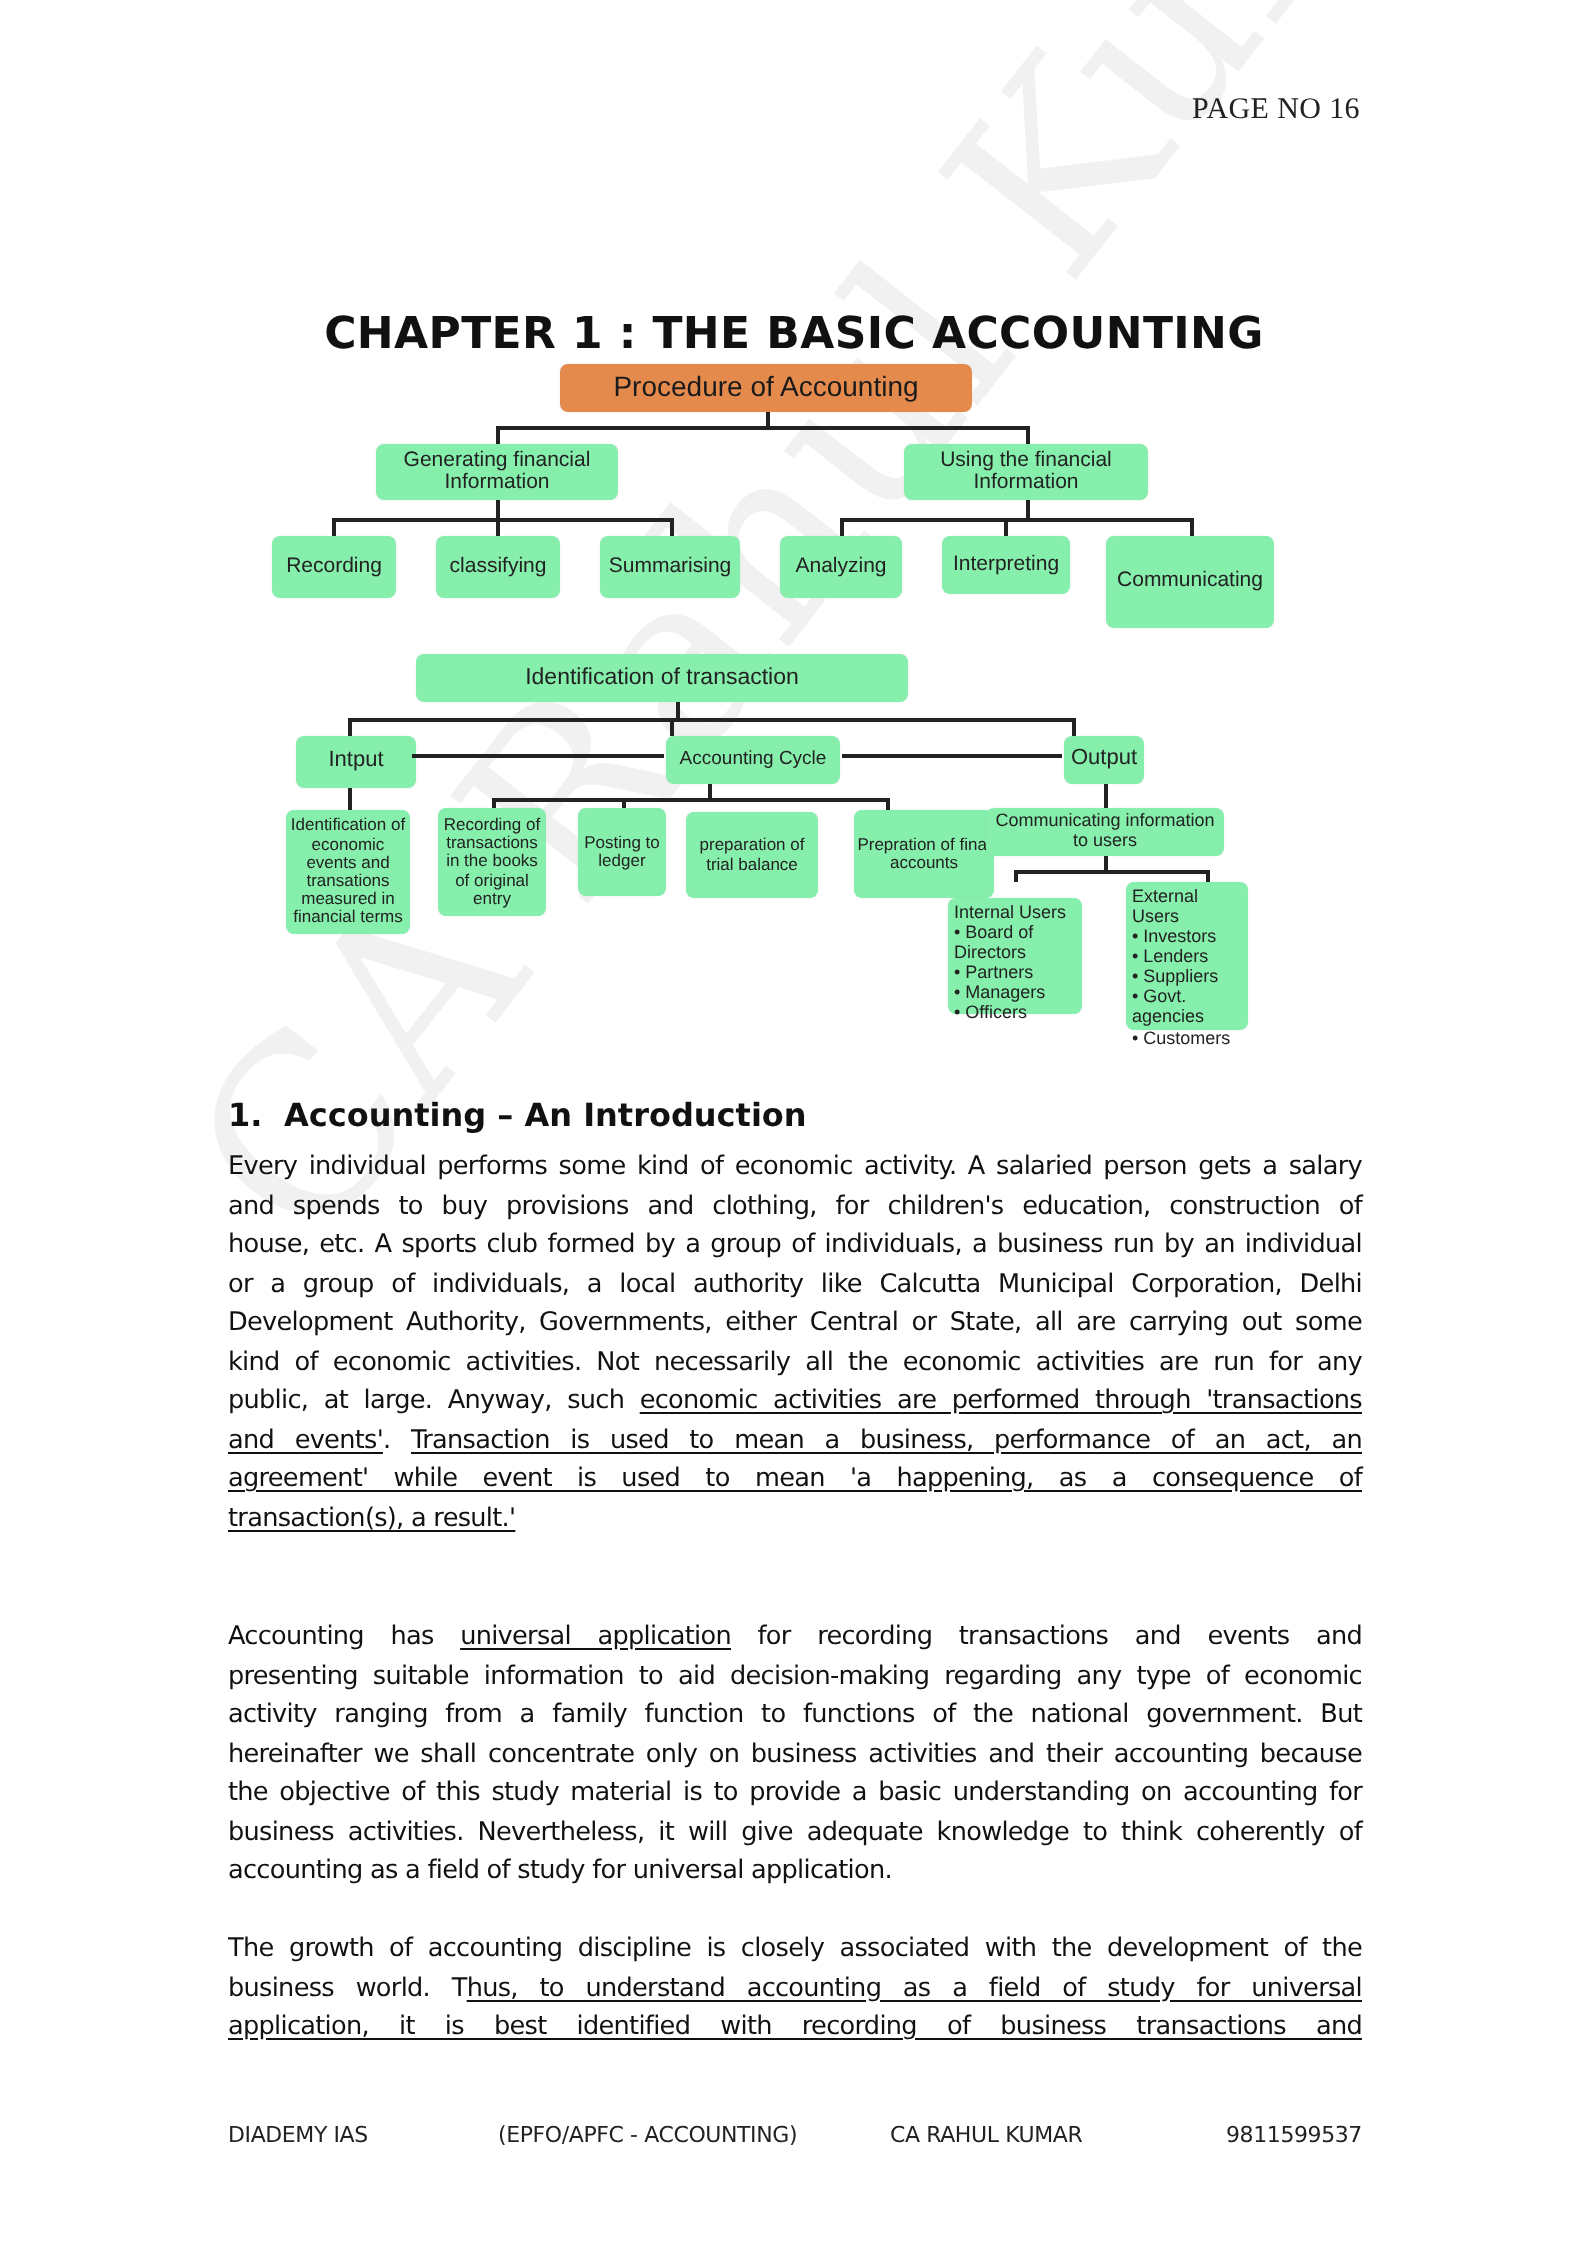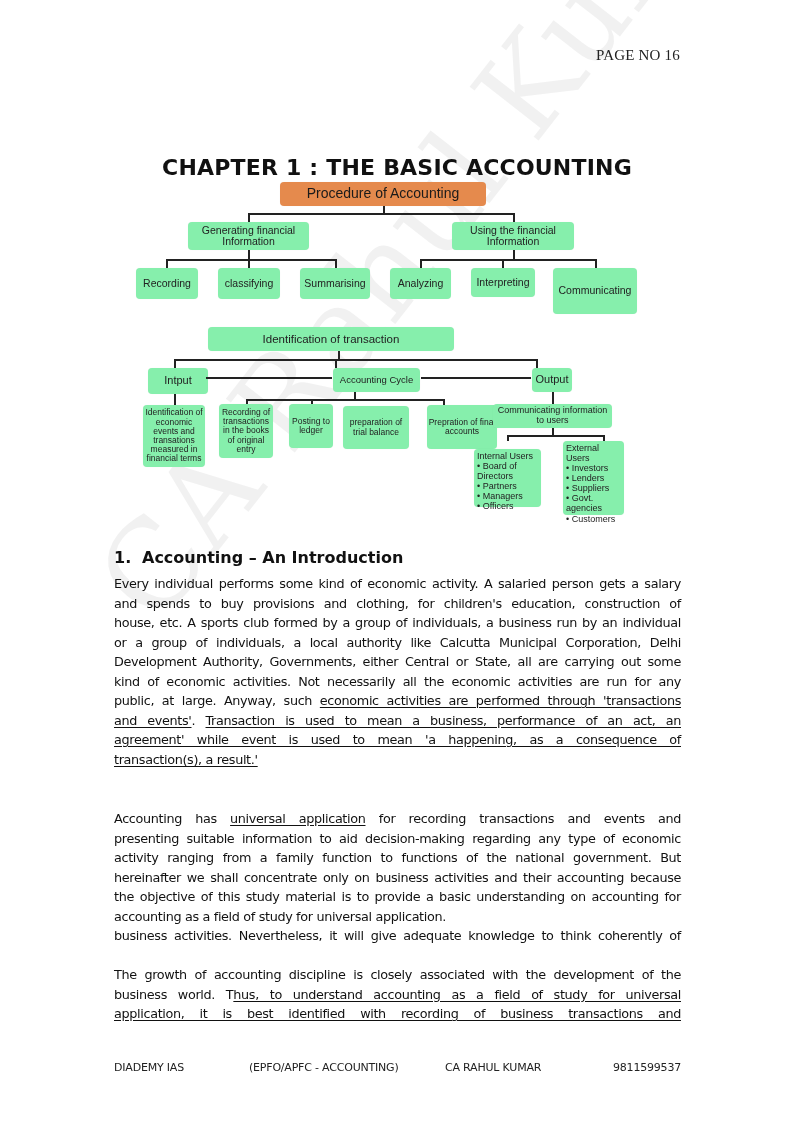--- a/index.html
+++ b/index.html
@@ -133,22 +133,22 @@
   <span class="line"><span class="u">agreement' while event is used to mean 'a happening, as a consequence of</span></span>
   <span class="line last"><span class="u">transaction(s), a result.'</span></span>
 </div>
 
 <div class="para" style="top:809px;">
   <span class="line"><span>Accounting has </span><span class="u">universal application</span><span> for recording transactions and events and</span></span>
   <span class="line">presenting suitable information to aid decision-making regarding any type of economic</span>
   <span class="line">activity ranging from a family function to functions of the national government. But</span>
   <span class="line">hereinafter we shall concentrate only on business activities and their accounting because</span>
   <span class="line">the objective of this study material is to provide a basic understanding on accounting for</span>
+  <span class="line">business activities. Nevertheless, it will give adequate knowledge to think coherently of</span>
   <span class="line last">accounting as a field of study for universal application.</span>
-  <span class="line">business activities. Nevertheless, it will give adequate knowledge to think coherently of</span>
 </div>
 
 <div class="para" style="top:965px;">
   <span class="line">The growth of accounting discipline is closely associated with the development of the</span>
   <span class="line"><span>business world. T</span><span class="u">hus, to understand accounting as a field of study for universal</span></span>
   <span class="line"><span class="u">application, it is best identified with recording of business transactions and</span></span>
 </div>
 
 <div class="footer" style="left:114px;">DIADEMY IAS</div>
 <div class="footer" style="left:249px;">(EPFO/APFC - ACCOUNTING)</div>

